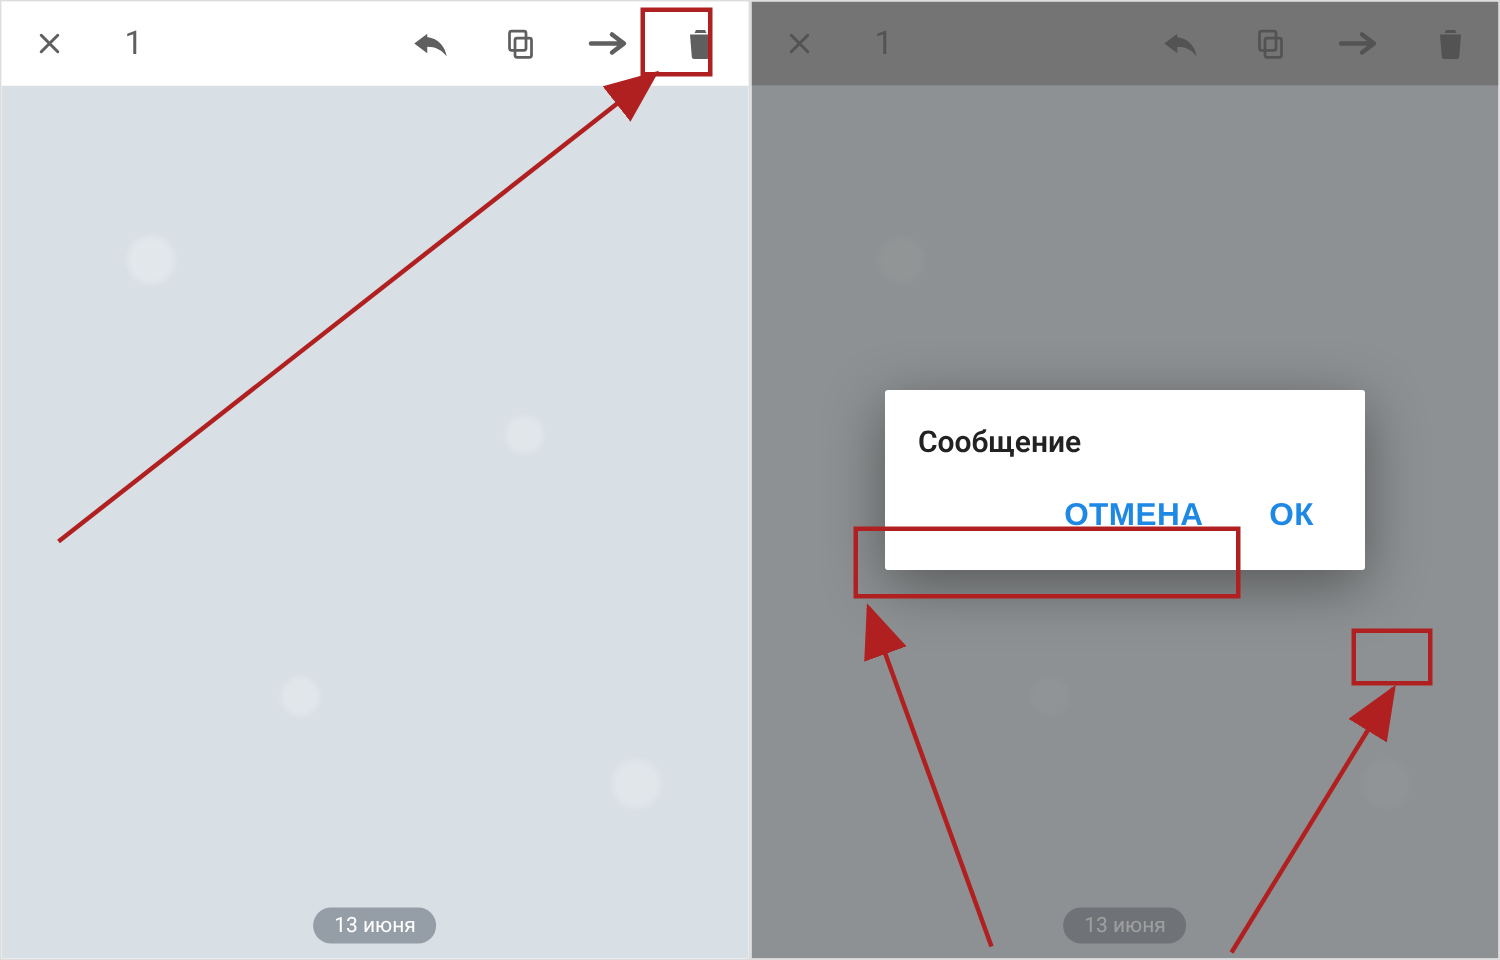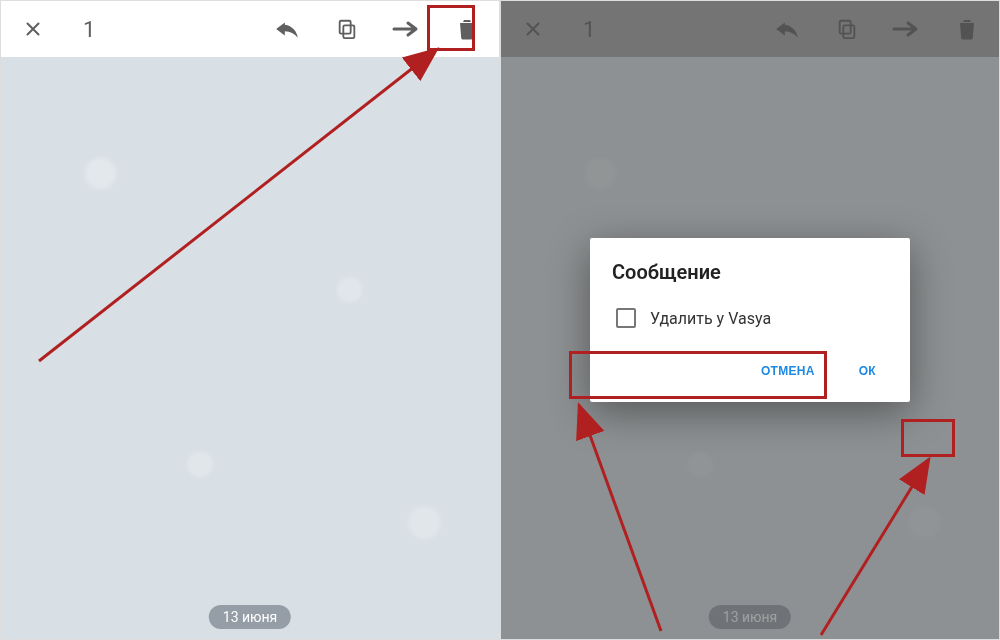--- a/index.html
+++ b/index.html
@@ -127,21 +127,21 @@
     font-size: 16px;
     color: #333;
   }
   .dialog-actions {
     display: flex;
     justify-content: flex-end;
     gap: 28px;
     padding: 6px 4px 8px 4px;
   }
   .dialog-btn {
-    font-size: 12px;
+    font-size: 21px;
     font-weight: 600;
     color: #1e88e5;
     background: none;
     border: none;
     cursor: pointer;
     padding: 6px 8px;
     letter-spacing: 0.3px;
   }
   .right .toolbar { background: #fff; }
   .right .overlay-dim-toolbar {
@@ -233,24 +233,20 @@
 
   <div class="chat-body">
     <div class="date-pill">13 июня</div>
   </div>
 
   <div class="overlay-dim"></div>
   <div class="overlay-dim-toolbar"></div>
 
   <div class="dialog">
     <div class="dialog-title">Сообщение</div>
-    <div class="checkbox-row">
-      <div class="checkbox-box"></div>
-      <div class="checkbox-label">Удалить у Vasya</div>
-    </div>
     <div class="dialog-actions">
       <button class="dialog-btn">ОТМЕНА</button>
       <button class="dialog-btn">ОК</button>
     </div>
   </div>
 
   <div class="highlight-box" style="top:350px; left:68px; width:258px; height:48px;"></div>
   <div class="highlight-box" style="top:418px; left:400px; width:54px; height:38px;"></div>
 
   <svg class="arrow" style="top:398px; left:40px;" width="160" height="240">

